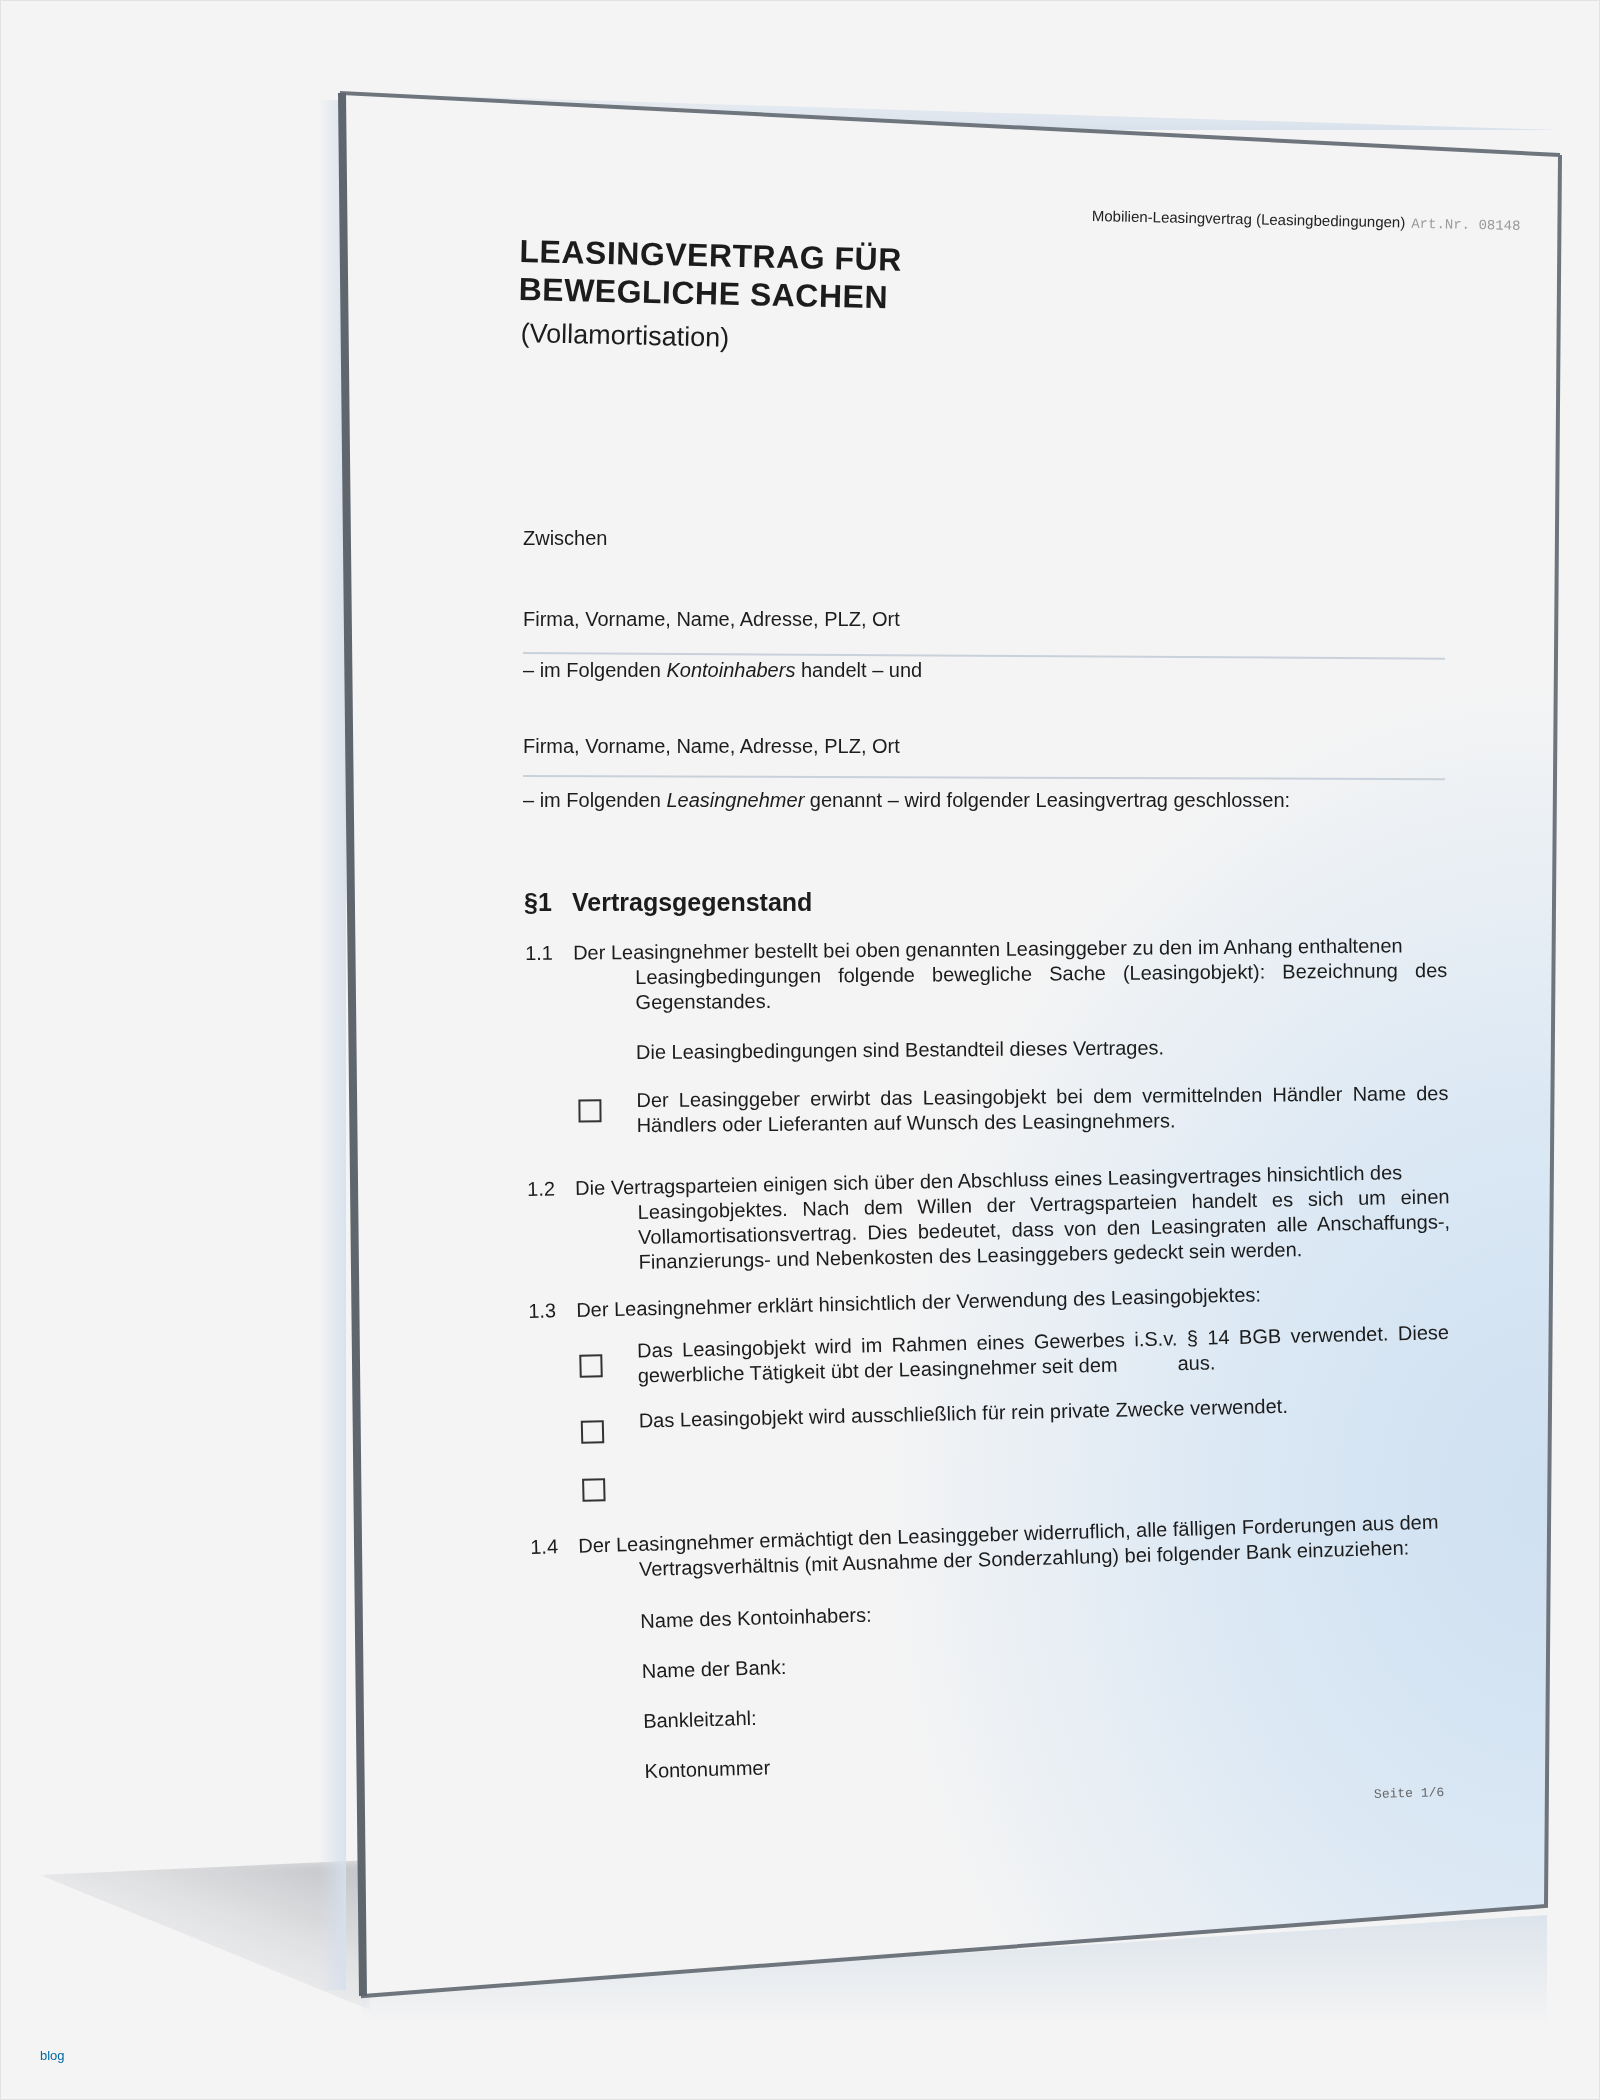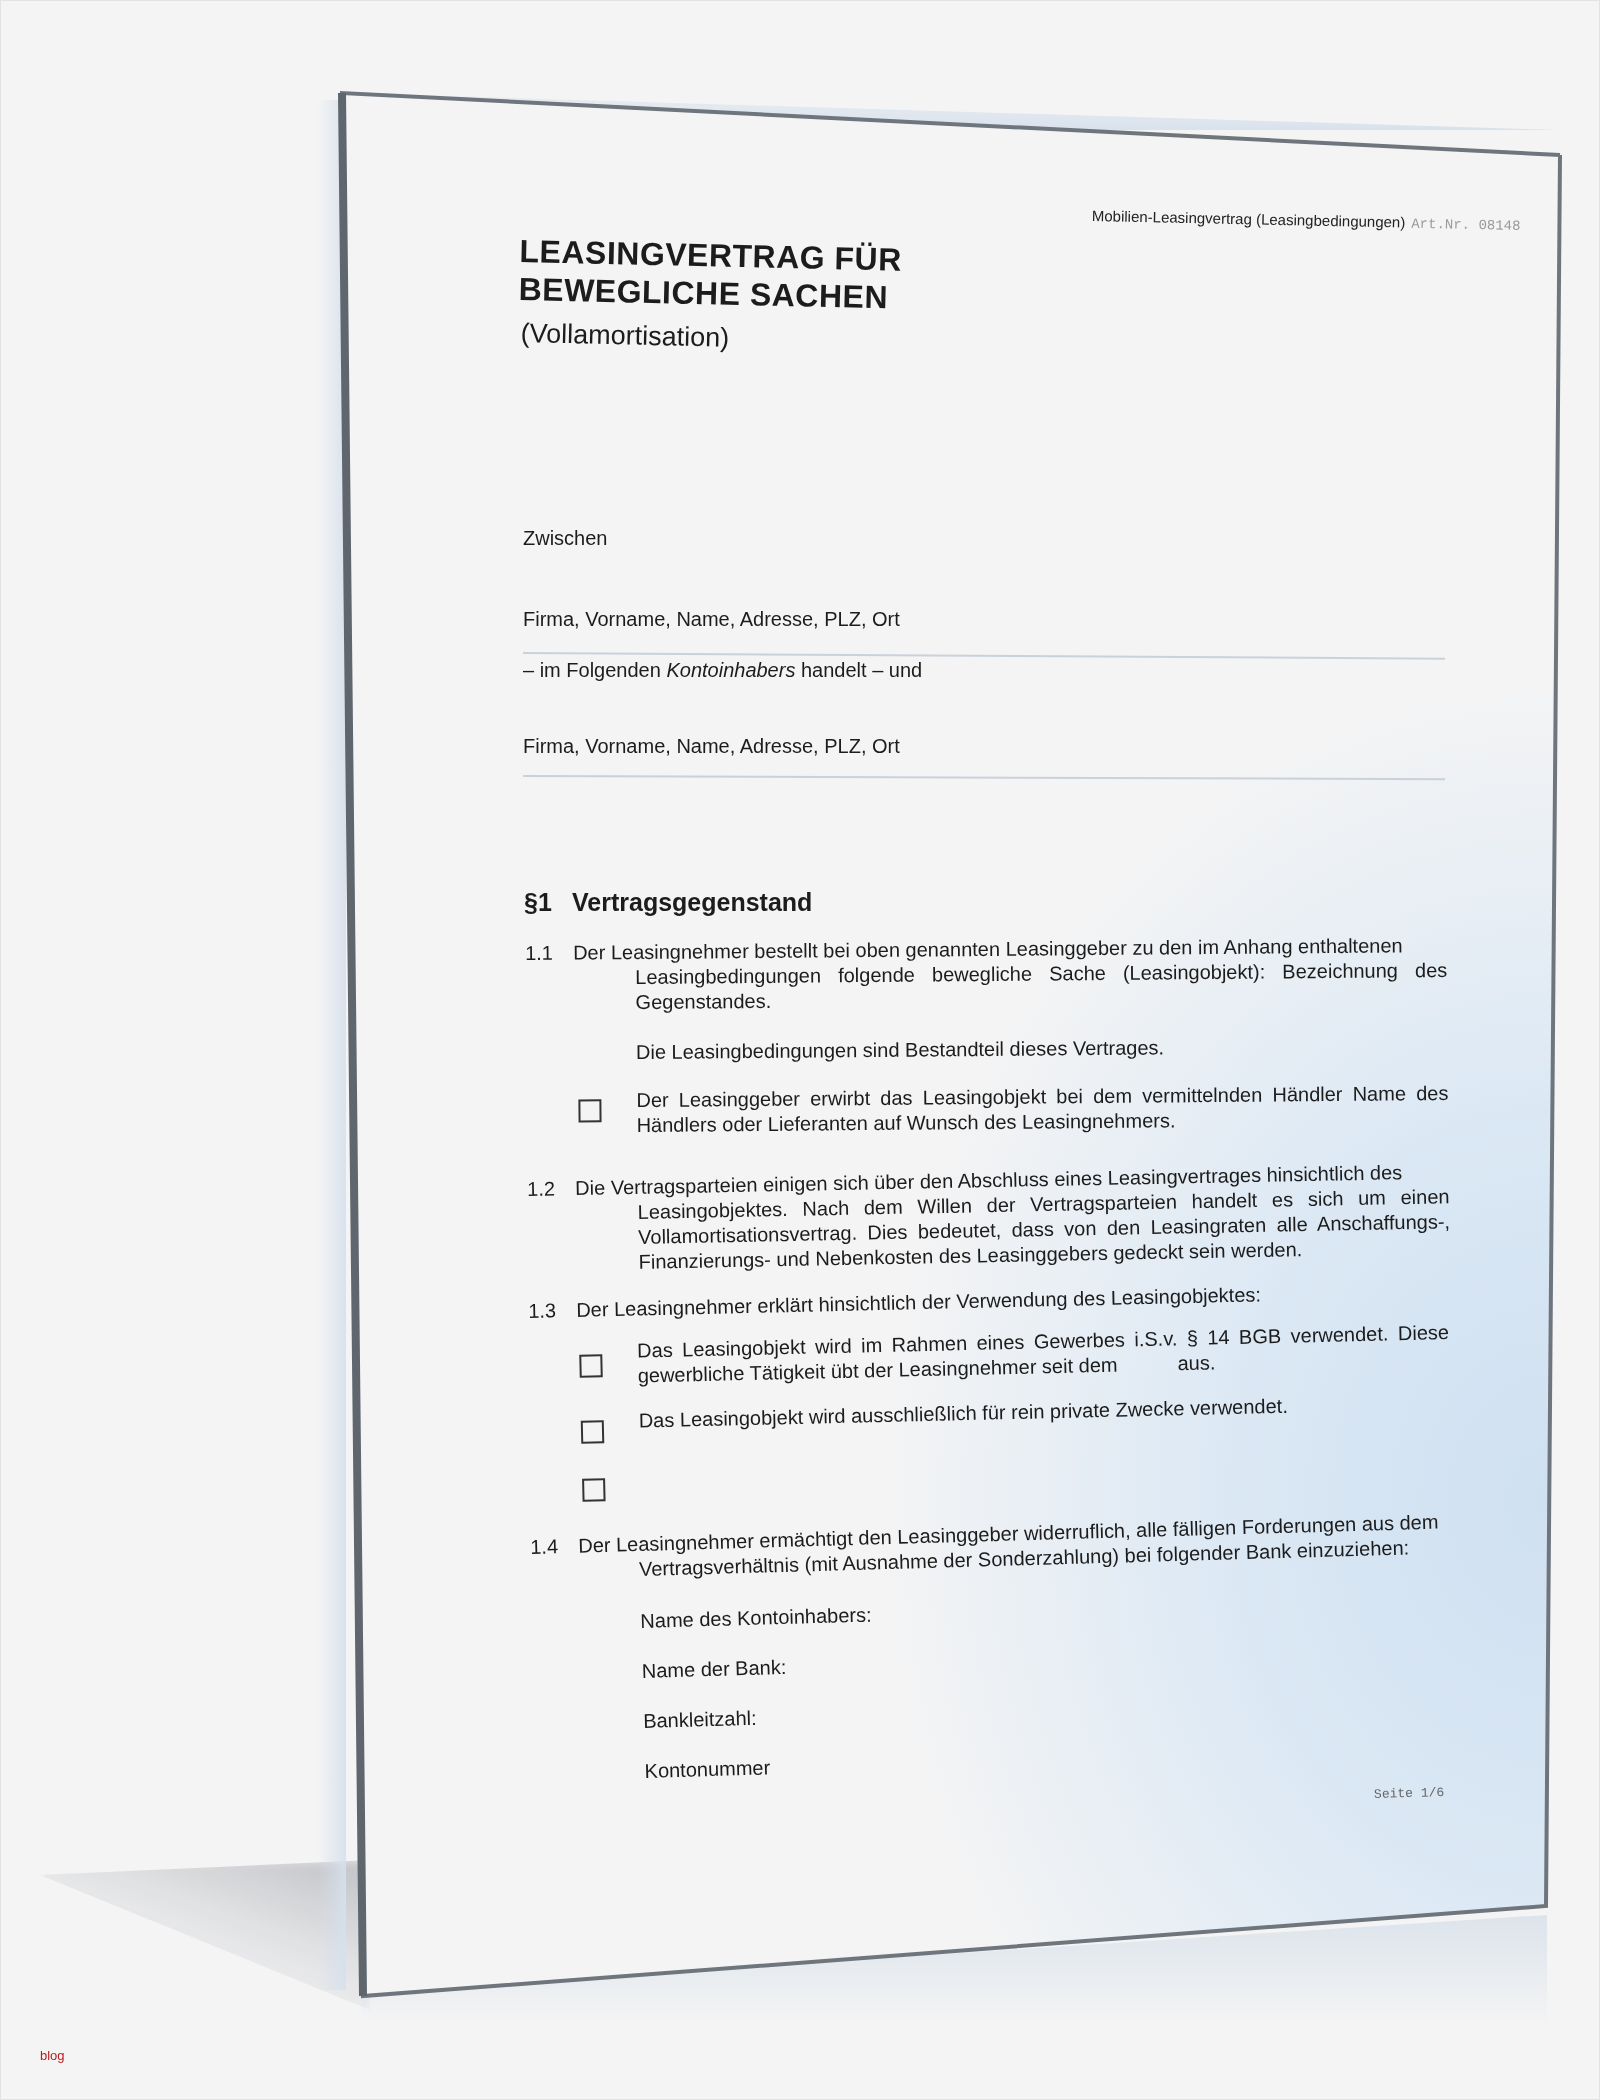--- a/index.html
+++ b/index.html
@@ -49,21 +49,21 @@
   .header-ref { left: 1092px; top: 207px; font-size: 15px; color: #222; transform: rotate(1.2deg); transform-origin: left top; }
   .header-ref .art { font-family: "Liberation Mono", monospace; color: #9a9a9a; font-size: 14px; margin-left: 6px; }
   .title { left: 520px; top: 232px; font-size: 32px; font-weight: bold; line-height: 38px; letter-spacing: 0.5px; transform: rotate(1.3deg); transform-origin: left top; }
   .subtitle { left: 521px; top: 318px; font-size: 27px; transform: rotate(1.3deg); transform-origin: left top; }
   .body { font-size: 20px; }
   .rule { position: absolute; height: 2px; background: #c9d1da; }
   .sec { font-size: 25px; font-weight: bold; }
   .num { display: inline-block; width: 48px; }
   .cb { position: absolute; width: 19px; height: 19px; border: 2px solid #333; background: transparent; }
   .seite { left: 1374px; top: 1786px; font-family: "Liberation Mono", monospace; font-size: 13px; color: #666; transform: rotate(-1.5deg); }
-  .blog { left: 40px; top: 2048px; font-size: 13px; color: #b91c1c; }
+  .blog { left: 40px; top: 2048px; font-size: 13px; color: #0369a1; }
 </style>
 </head>
 <body>
 
 <div class="frame-border"></div>
 <div class="floor-shadow"></div>
 <div class="reflection"></div>
 <div class="glow-left"></div>
 <div class="glow-top"></div>
 
@@ -89,20 +89,23 @@
   <div class="t body" style="left:523px; top:527px;">Zwischen</div>
 
   <div class="t body" style="left:523px; top:608px;">Firma, Vorname, Name, Adresse, PLZ, Ort</div>
   <div class="rule" style="left:523px; top:652px; width:922px; transform:rotate(0.35deg); transform-origin:left;"></div>
   <div class="t body" style="left:523px; top:659px;">
     <span>– im Folgenden </span><i>Kontoinhabers</i><span> handelt – und</span>
   </div>
 
   <div class="t body" style="left:523px; top:735px;">Firma, Vorname, Name, Adresse, PLZ, Ort</div>
   <div class="rule" style="left:523px; top:775px; width:922px; transform:rotate(0.2deg); transform-origin:left;"></div>
+  <div class="t body" style="left:523px; top:789px;">
+    <span>– im Folgenden </span><i>Leasingnehmer</i><span> genannt – wird folgender Leasingvertrag geschlossen:</span>
+  </div>
 
   <div class="t sec" style="left:524px; top:888px;">
     <span class="num" style="width:48px;">§1</span><span>Vertragsgegenstand</span>
   </div>
 
   <div style="position:absolute; left:525px; top:942px; transform:rotate(-0.5deg); transform-origin:left top;">
     <div class="t body" style="left:0; top:0;">
       <span class="num">1.1</span><span>Der Leasingnehmer bestellt bei oben genannten Leasinggeber zu den im Anhang enthaltenen</span>
     </div>
     <div class="t body" style="left:110px; top:25px; width:812px; text-align:justify; text-align-last:justify;">Leasingbedingungen folgende bewegliche Sache (Leasingobjekt): Bezeichnung des</div>

